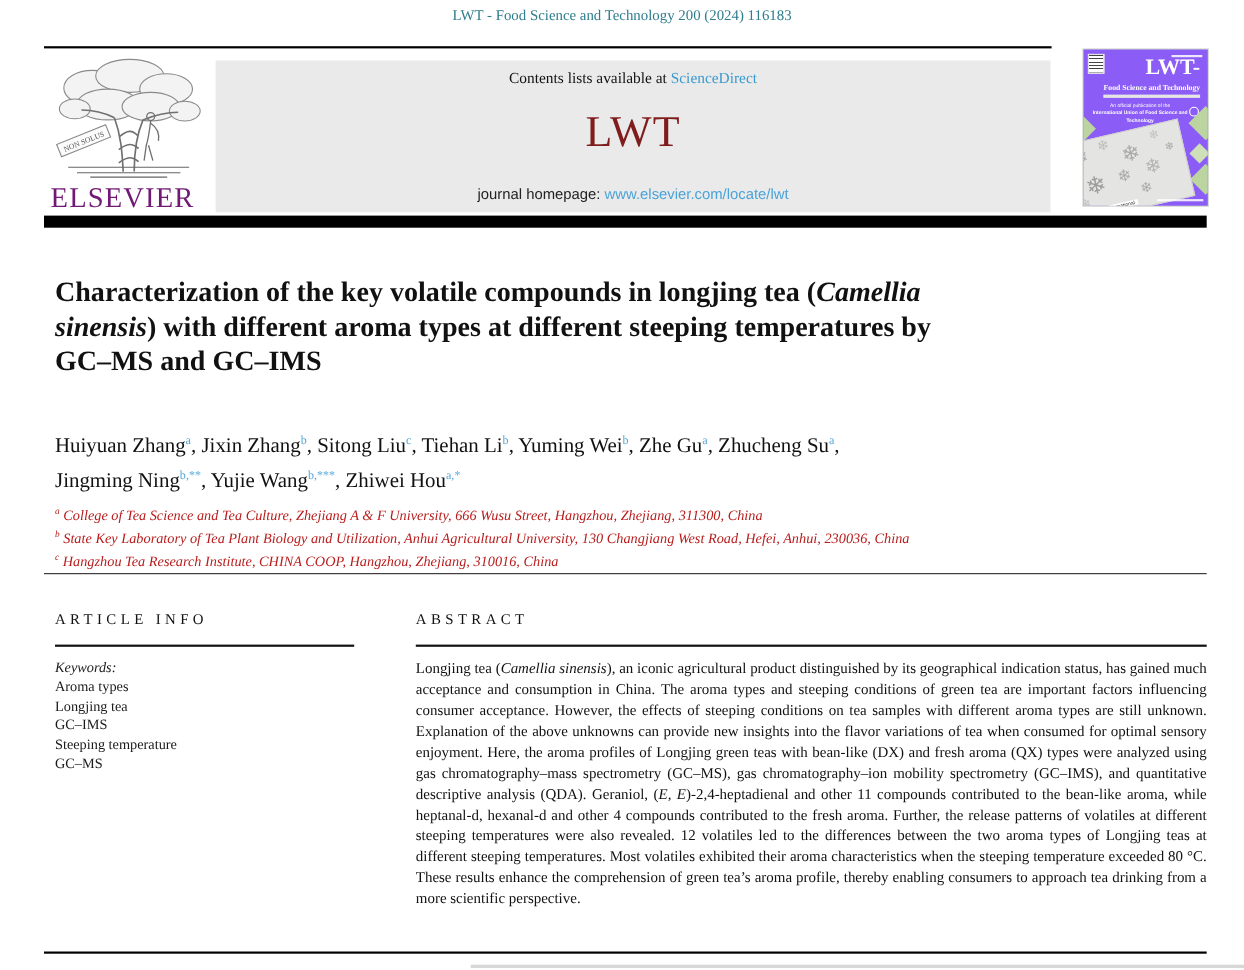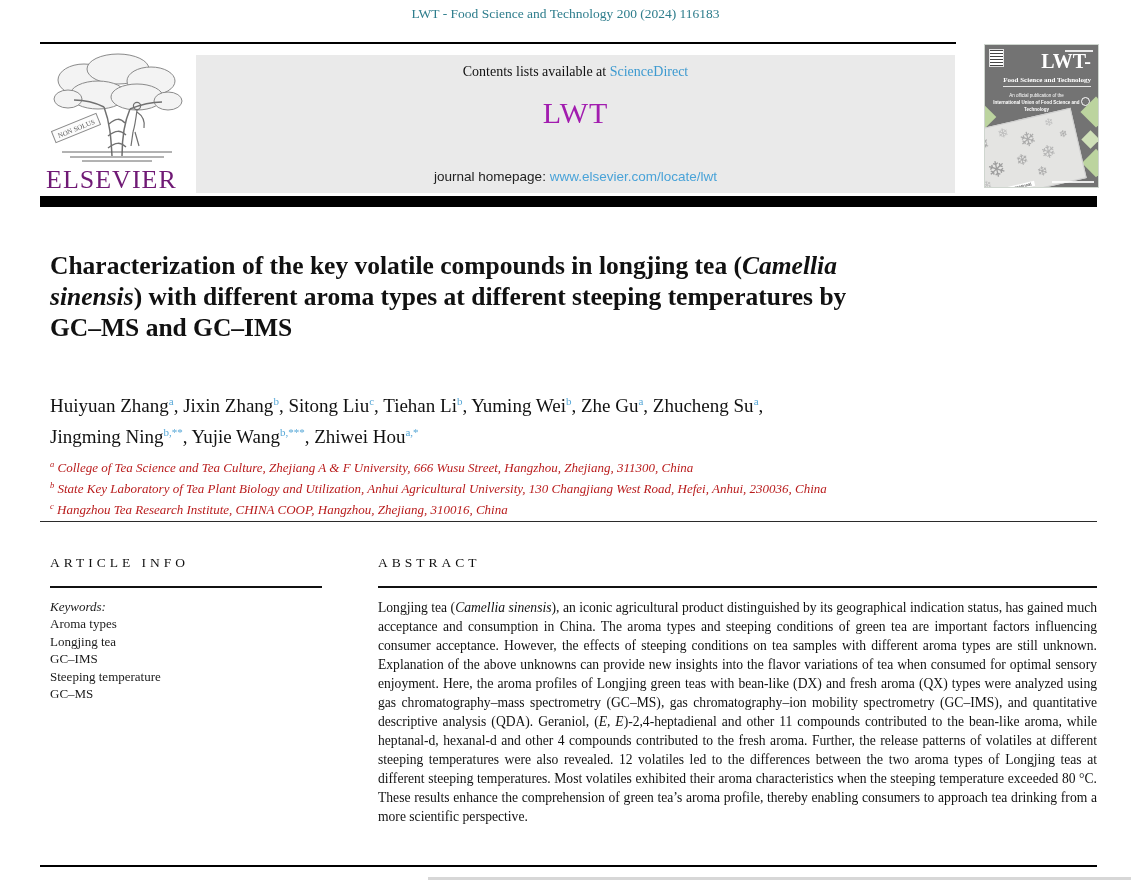--- a/index.html
+++ b/index.html
@@ -18,32 +18,32 @@
   .logo { position:absolute; left:46px; top:50px; width:142px; height:146px; }
   .tree { width:142px; height:114px; display:block; }
   .publisher { font-size:26px; color:#701a75; letter-spacing:1px; margin-top:1px;
     font-family:"Liberation Serif", serif; }
 
   
   .header-box { position:absolute; left:196px; top:55px; width:759px; height:138px;
     background:#eaeaea; text-align:center; }
   .contents-line { margin-top:9px; font-size:14px; color:#111; }
   .sd-link { color:#3d9ad0; text-decoration:none; }
-  .journal-name { margin-top:16px; font-size:30px; letter-spacing:1px; color:#a21caf; }
+  .journal-name { margin-top:16px; font-size:40px; letter-spacing:1px; color:#7f1d1d; }
   .homepage-line { position:absolute; bottom:9px; left:0; right:0;
     font-family:"Liberation Sans", sans-serif; font-size:13.5px; color:#222; }
   .hp-link { color:#4aa3d8; text-decoration:none; }
 
   
   .cover { position:absolute; left:985px; top:45px; width:113px; height:142px;
-    background:#737373; overflow:hidden; box-shadow:0 0 0 1px #cfd6cf; }
+    background:#8b5cf6; overflow:hidden; box-shadow:0 0 0 1px #cfd6cf; }
   .cv-masthead { position:absolute; top:5px; right:7px; color:#fff; font-weight:bold;
     font-size:20px; font-family:"Liberation Serif", serif; }
   .cv-subtitle { position:absolute; top:31px; right:7px; color:#fff; font-weight:bold;
-    font-size:7px; border-bottom:1px solid #e5e5e5; padding-bottom:2px; }
+    font-size:7px; border-bottom:3px solid #e5e5e5; padding-bottom:2px; }
   .cv-note { position:absolute; top:48px; left:8px; right:18px; color:#fff;
     font-size:4.5px; line-height:1.5; text-align:center;
     font-family:"Liberation Sans", sans-serif; }
   .cv-emblem { position:absolute; top:52px; right:8px; width:7px; height:7px;
     border:1px solid #fff; border-radius:50%; }
   .dm { position:absolute; background:#bcd49f; transform:rotate(45deg); }
   .cv-photo { position:absolute; left:-13px; top:74px; width:106px; height:70px;
     background:#e4e4e2; border:1px solid #cfcfcf; transform:rotate(-13deg); }
   .cr { position:absolute; color:#aaaaaa; font-family:"DejaVu Sans", sans-serif; line-height:1; }
   .cr::before { content:"❄"; }

